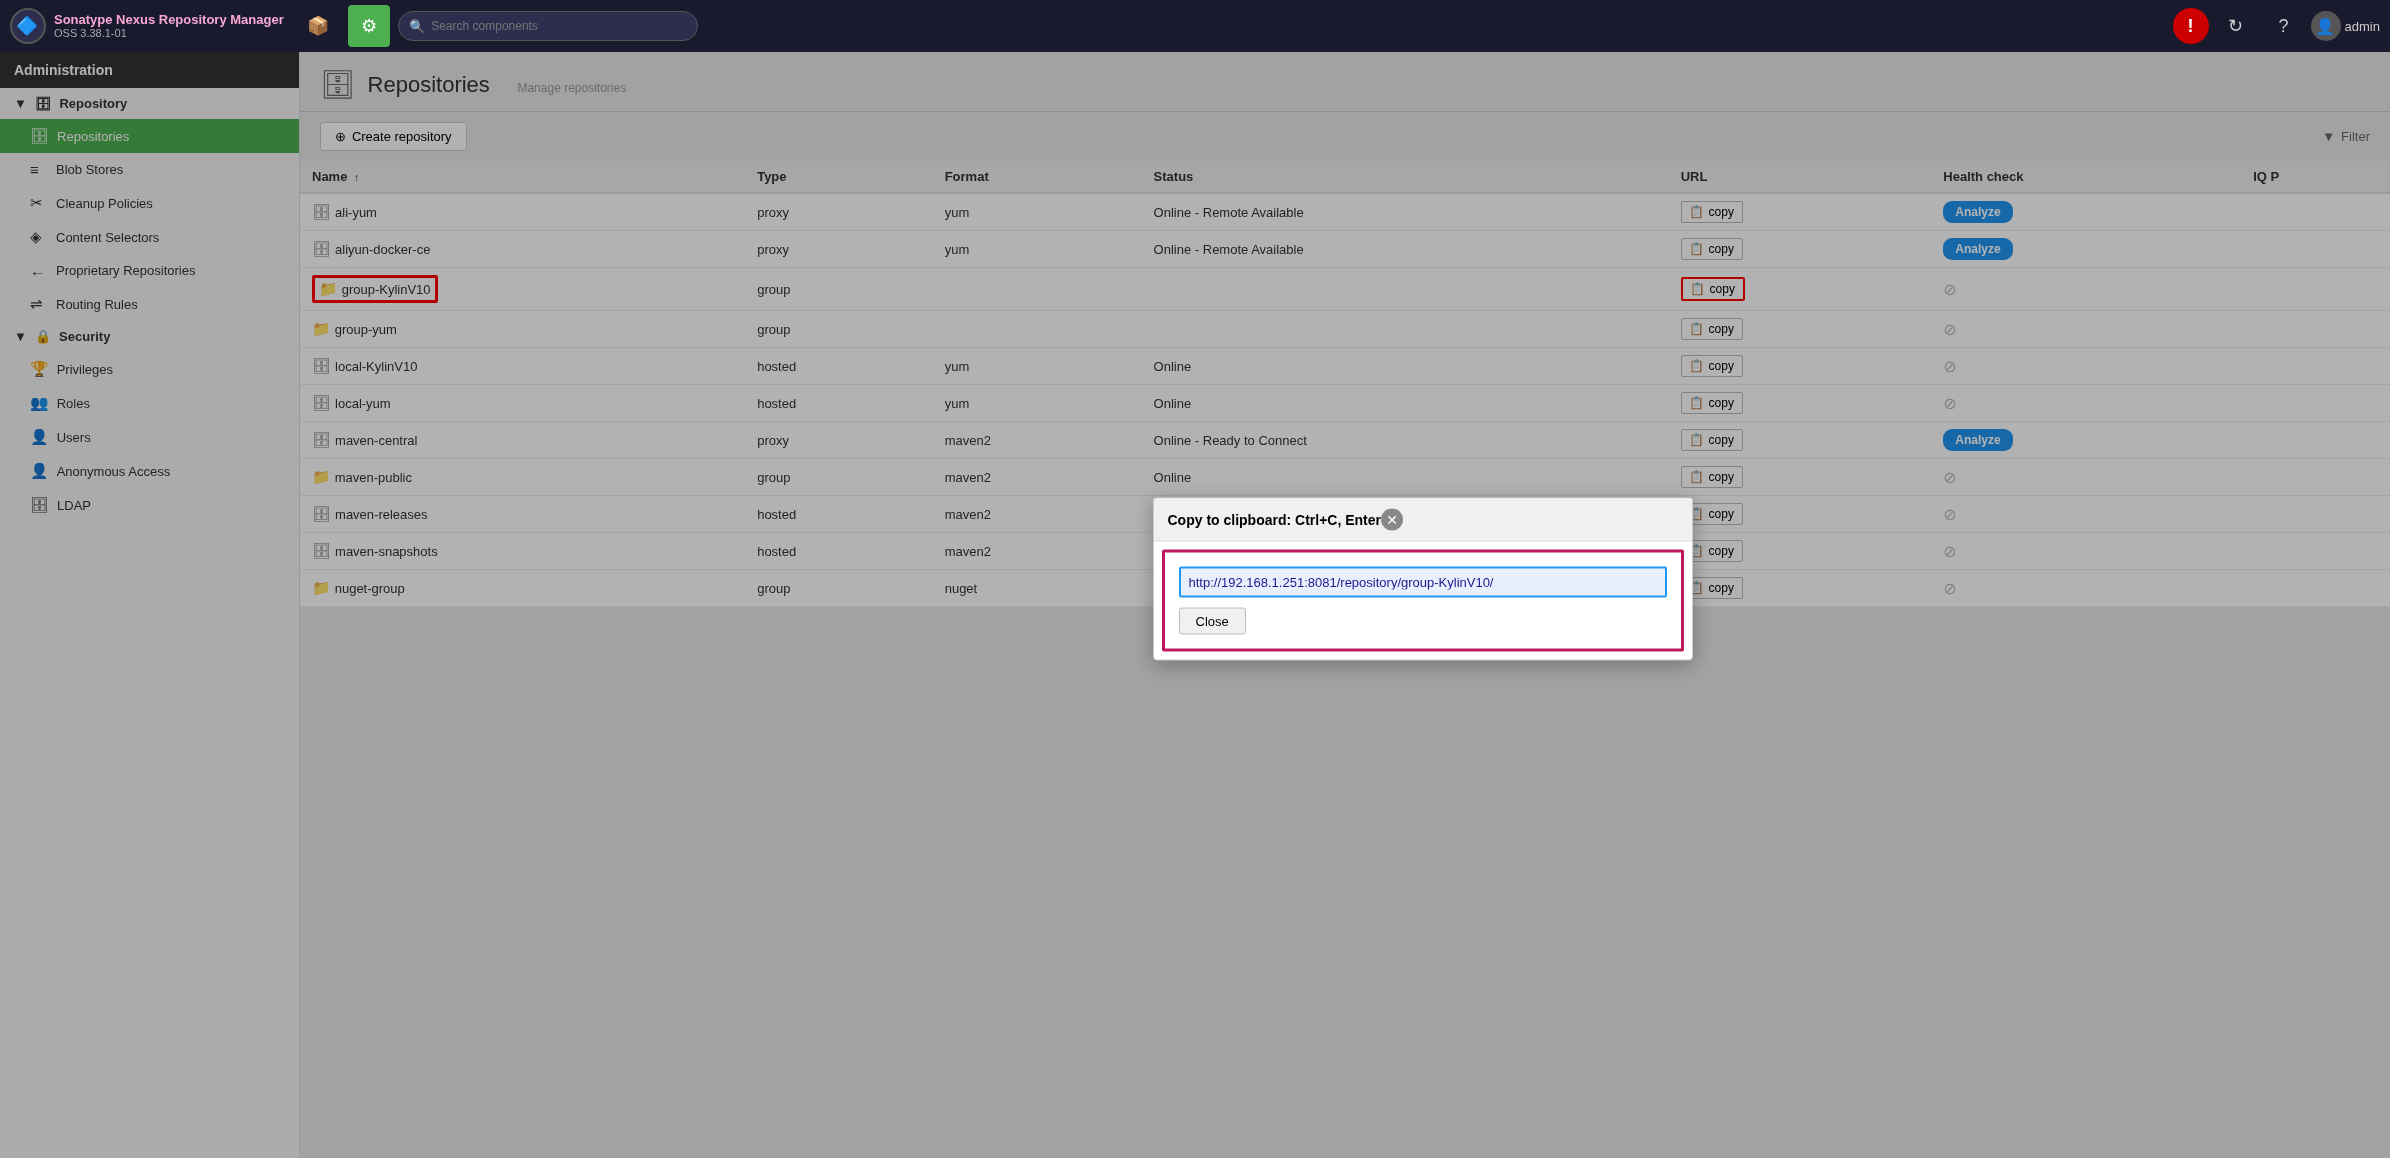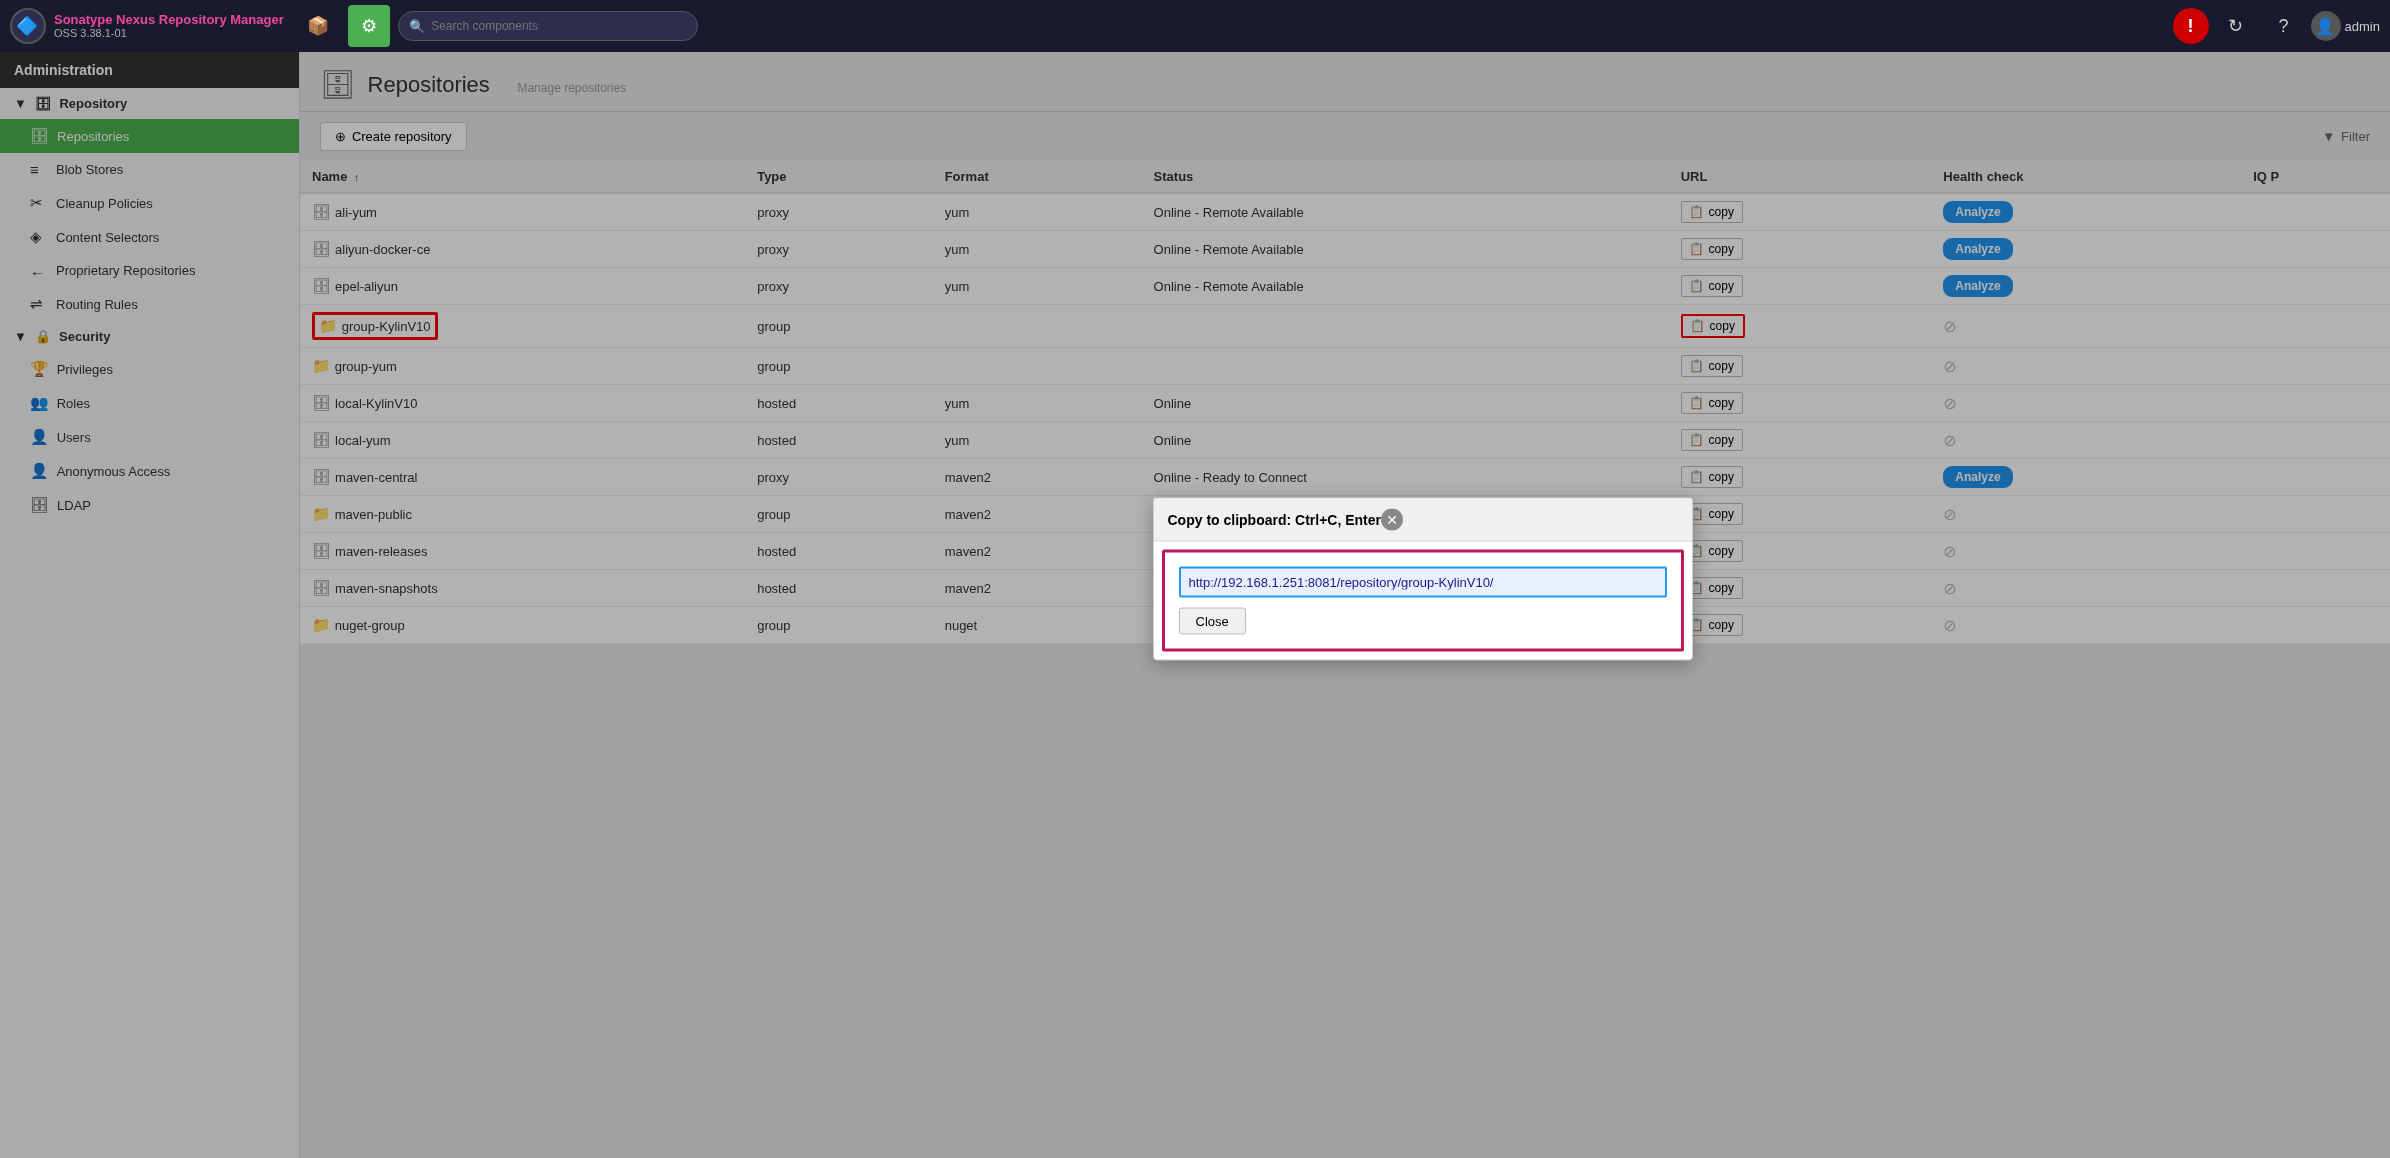--- a/index.html
+++ b/index.html
@@ -27,21 +27,21 @@
     .navbar-brand .logo {
       width: 36px; height: 36px;
       background: #2d2d4e;
       border-radius: 50%;
       display: flex; align-items: center; justify-content: center;
       color: #ccc;
       font-size: 18px;
       border: 2px solid #555;
     }
     .navbar-brand .brand-text { line-height: 1.2; }
-    .navbar-brand .brand-title { font-size: 13px; font-weight: bold; color: #ec4899; }
+    .navbar-brand .brand-title { font-size: 13px; font-weight: bold; color: #f9a8d4; }
     .navbar-brand .brand-sub { font-size: 11px; color: #aaa; }
 
     .nav-icon-btn {
       width: 42px; height: 42px;
       border-radius: 4px;
       display: flex; align-items: center; justify-content: center;
       cursor: pointer;
       color: #ccc;
       font-size: 18px;
       background: transparent;
@@ -491,33 +491,20 @@
     <td>Online - Remote Available</td>
     <td>
               <button class="btn-copy">
     <span>📋</span> copy
   </button>
             </td>
     <td><button class="btn-analyze">Analyze</button></td>
     <td></td>
   </tr>
           <tr>
-    <td><span class="row-icon server">🗄</span>epel-aliyun</td>
-    <td>proxy</td>
-    <td>yum</td>
-    <td>Online - Remote Available</td>
-    <td>
-              <button class="btn-copy">
-    <span>📋</span> copy
-  </button>
-            </td>
-    <td><button class="btn-analyze">Analyze</button></td>
-    <td></td>
-  </tr>
-          <tr>
     <td><span style="border: 3px solid red; display:inline-block; padding: 2px 4px; border-radius:2px;"><span class="row-icon folder">📁</span>group-KylinV10</span></td>
     <td>group</td>
     <td></td>
     <td></td>
     <td>
               <button class="btn-copy highlighted">
     <span>📋</span> copy
   </button>
             </td>
     <td><span class="disabled-icon">⊘</span></td>

